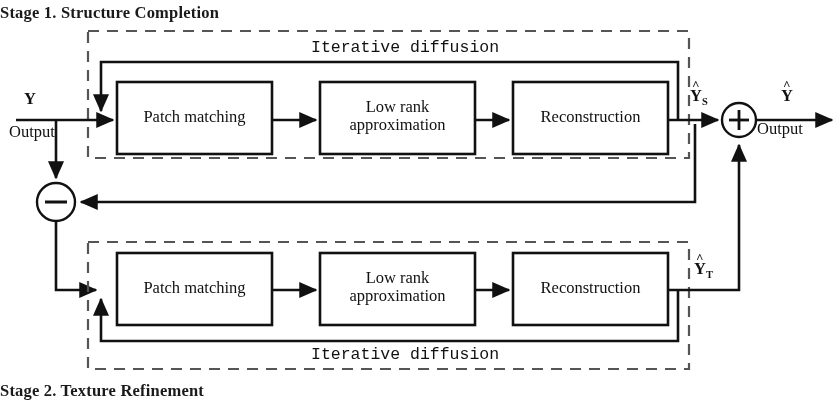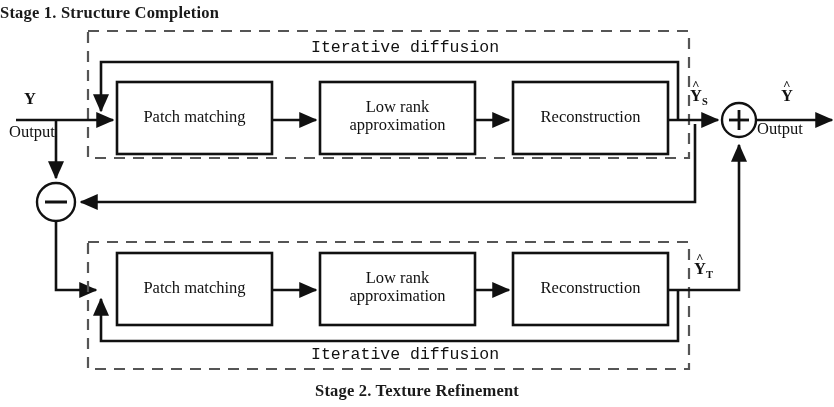--- a/index.html
+++ b/index.html
@@ -29,21 +29,21 @@
   .stage-title {
     position: absolute;
     font-family: "Liberation Serif", serif;
     font-weight: bold;
     font-size: 16.5px;
     color: #1a1a1a;
     white-space: nowrap;
     letter-spacing: 0.2px;
   }
   #stage1-title { left: 0; top: 3px; width: 834px; text-align: left; }
-  #stage2-title { left: 0; top: 381px; width: 834px; text-align: center; }
+  #stage2-title { left: 0; top: 381px; width: 834px; text-align: left; }
 
   .block-label {
     position: absolute;
     font-family: "Liberation Serif", serif;
     font-size: 16.5px;
     color: #111111;
     text-align: center;
     line-height: 1.12;
     white-space: pre-line;
   }

